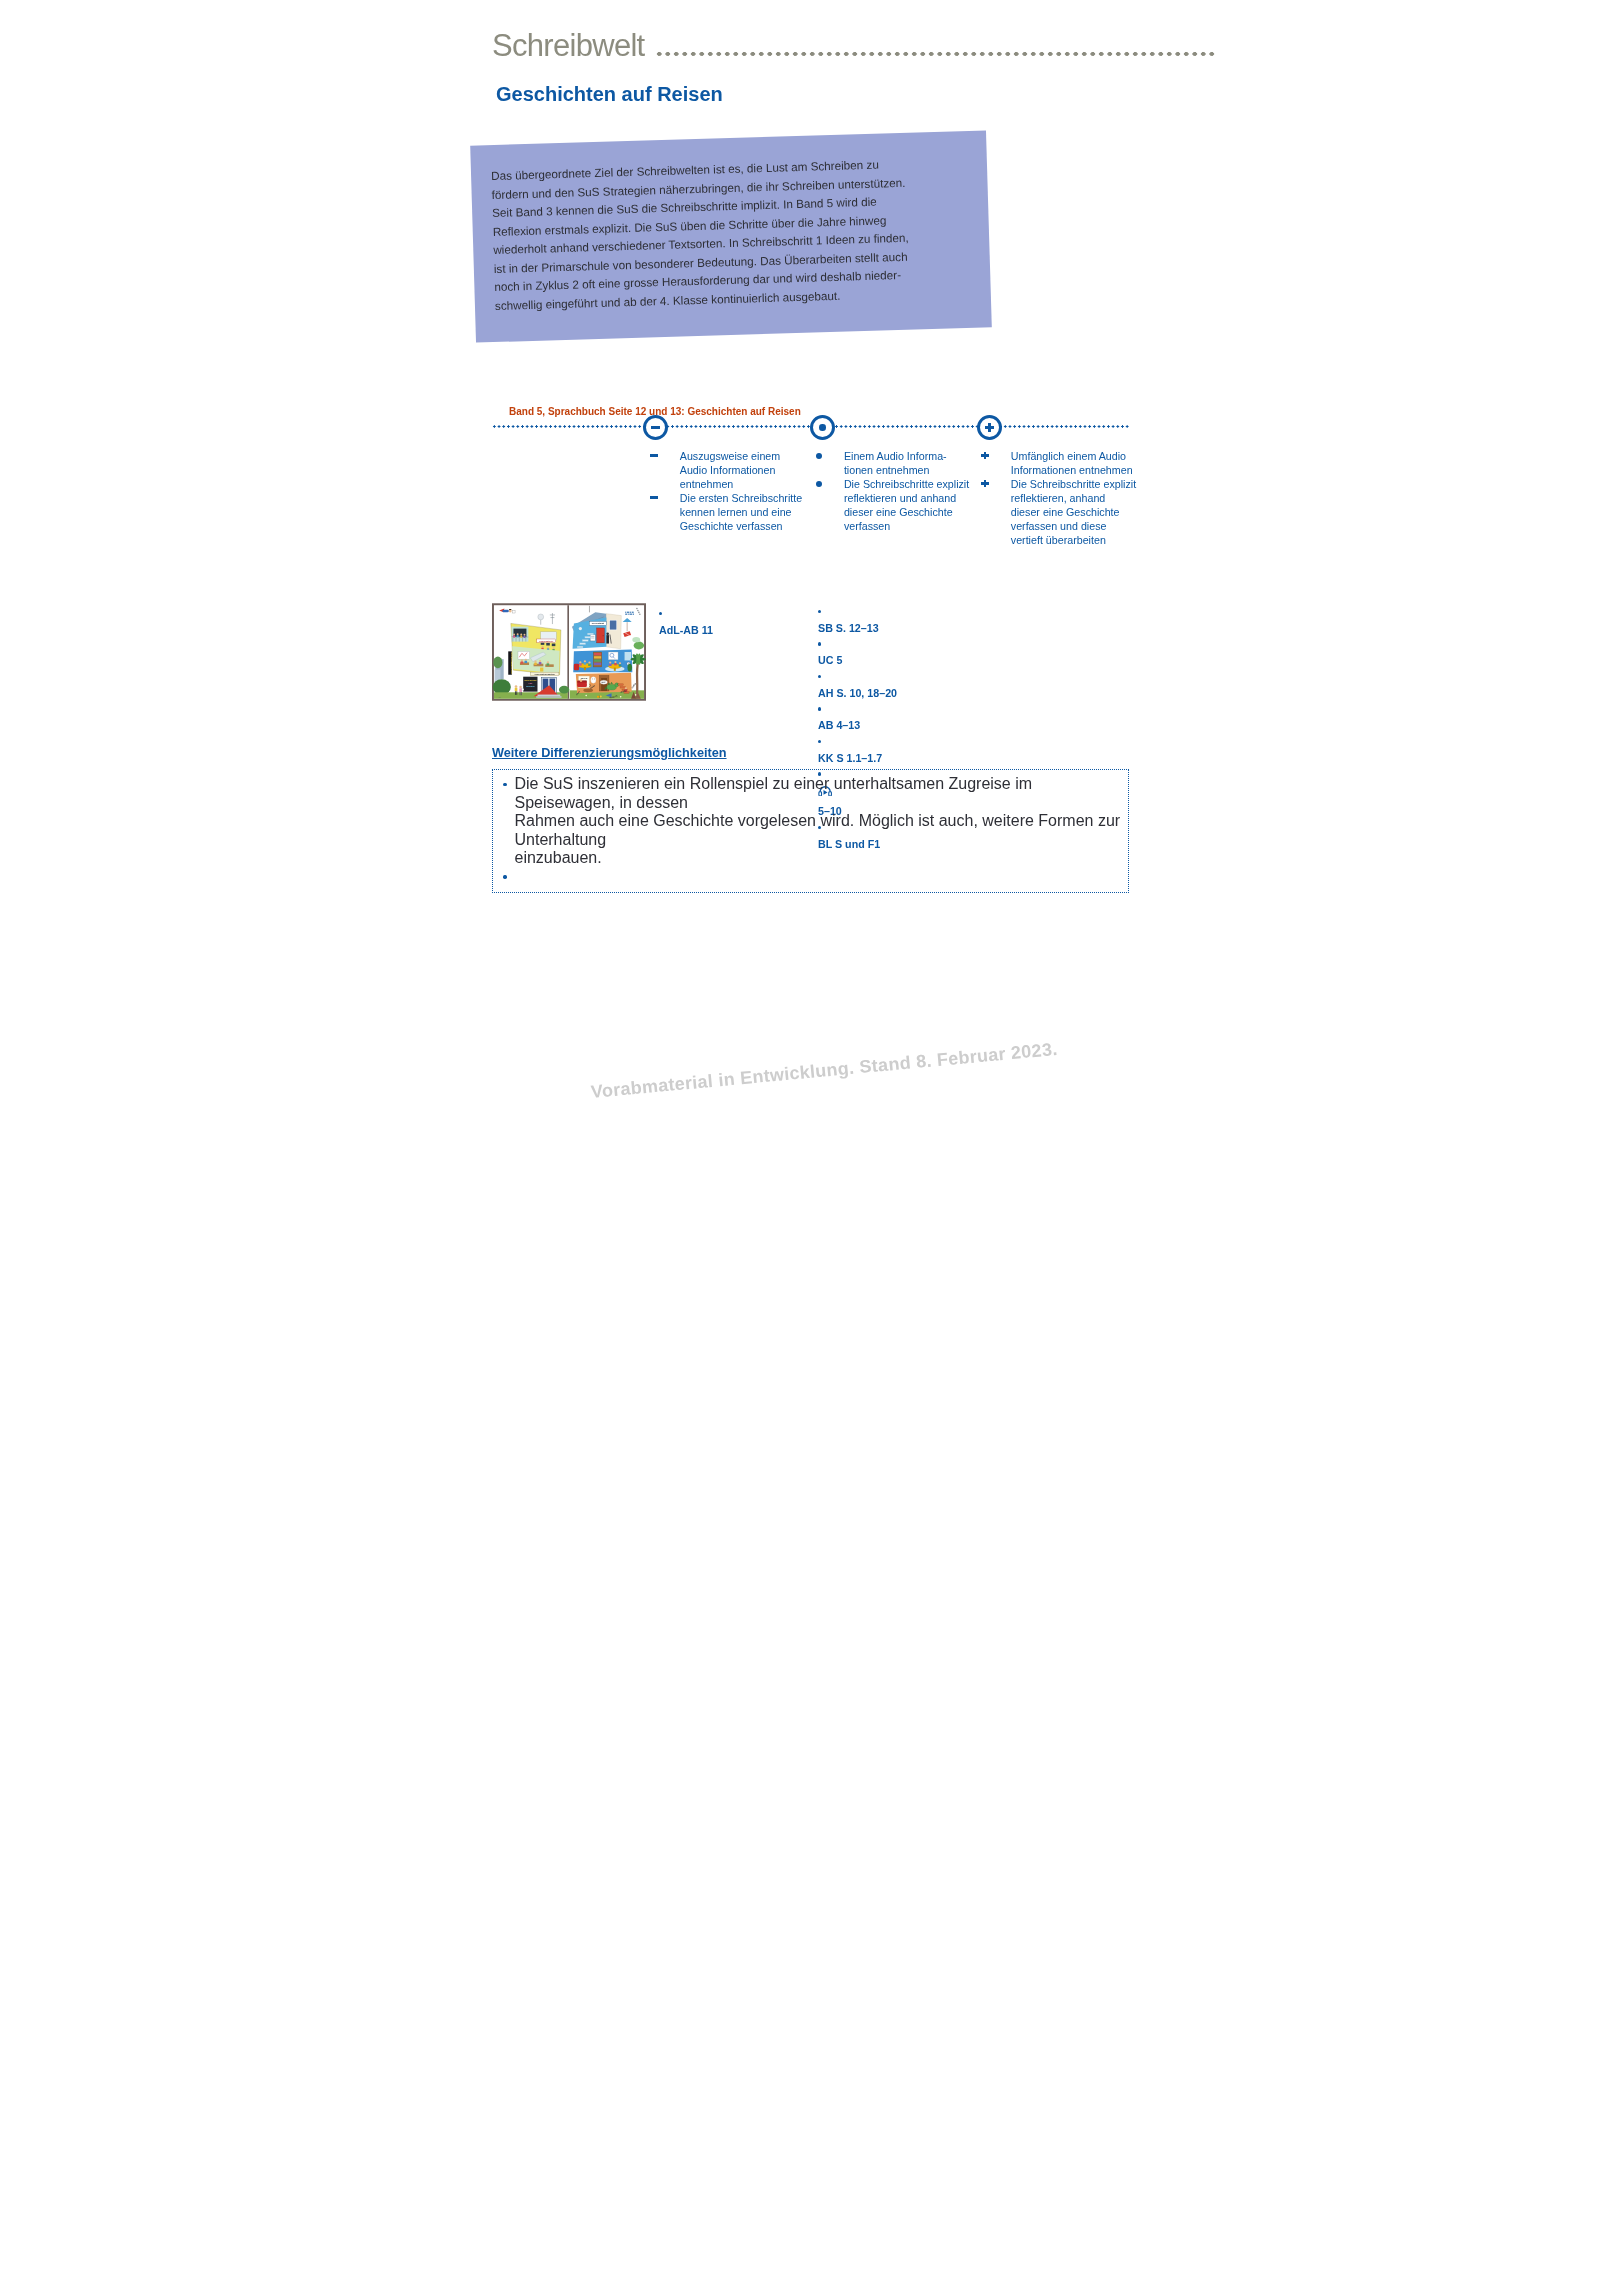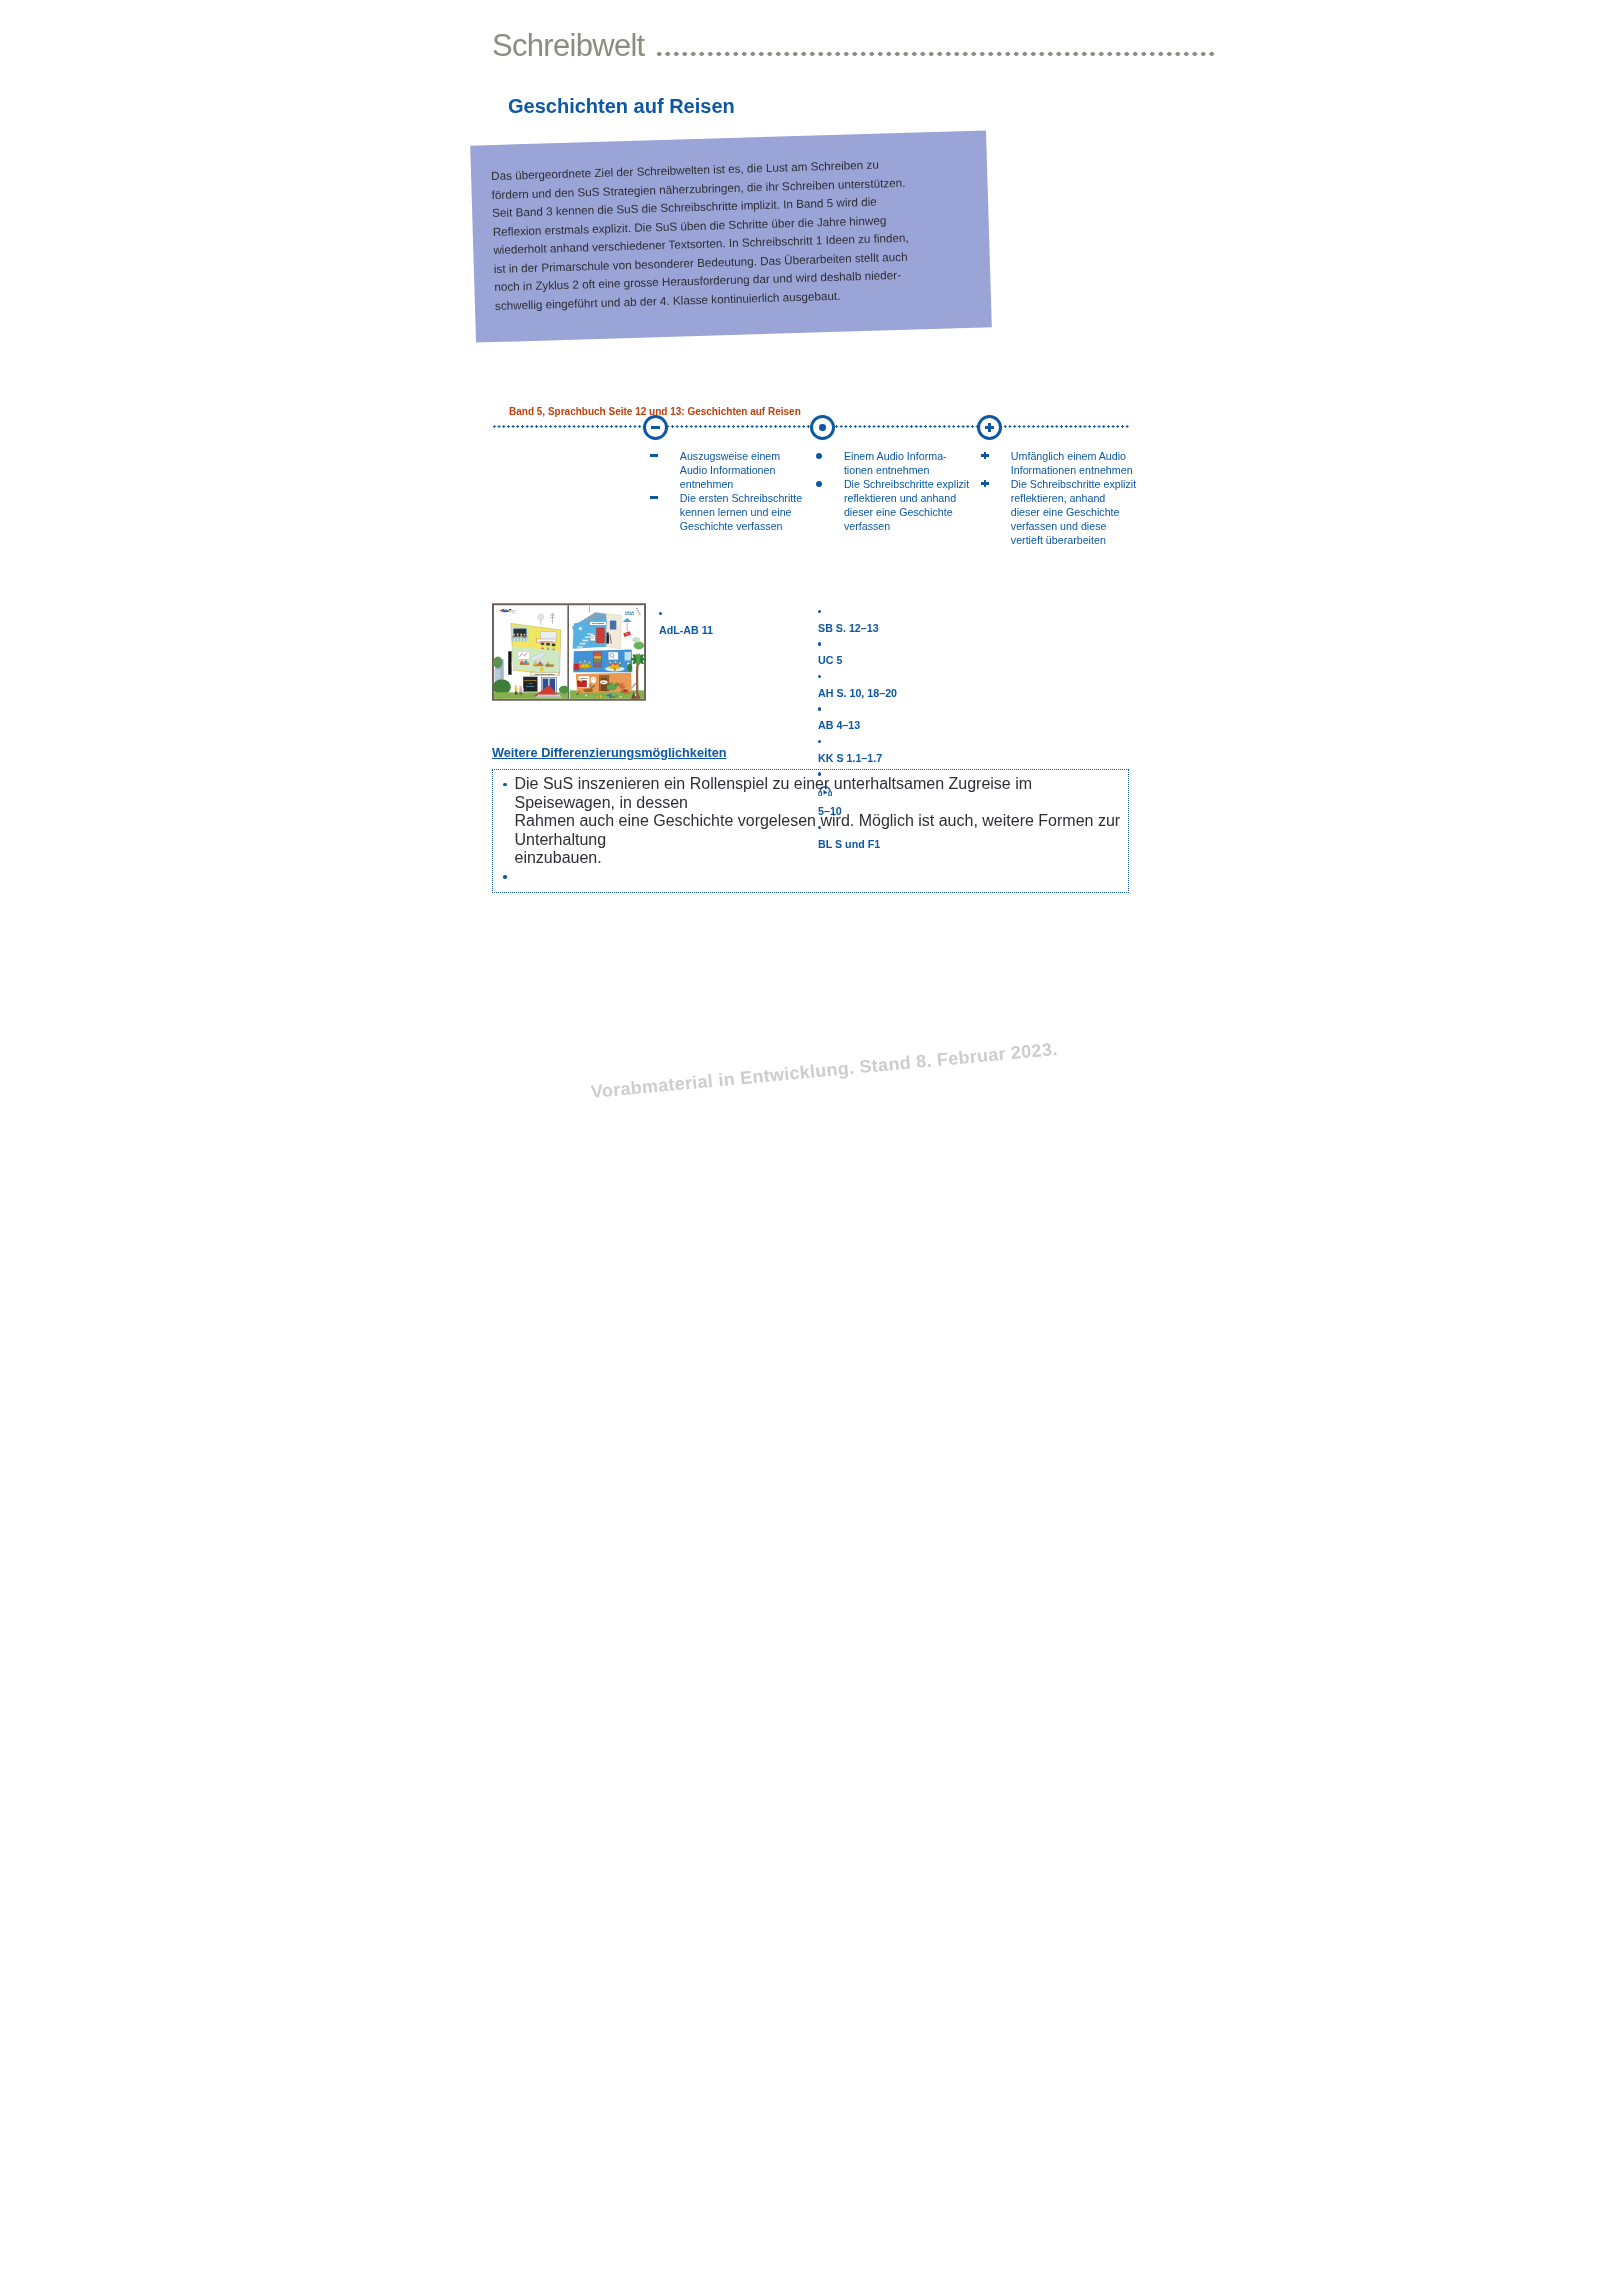--- a/index.html
+++ b/index.html
@@ -10,21 +10,21 @@
   }
   .pre{white-space:pre-line;}
 
   
   .brand-row{position:absolute;left:87px;right:0;top:30px;display:flex;align-items:flex-end;gap:10.4px;}
   .brand-title{font-size:31px;font-weight:normal;color:#8c8c7f;margin:0;line-height:1;letter-spacing:-0.7px;}
   .brand-dots{flex:1;height:5.9px;margin-bottom:4.6px;
     background-image:radial-gradient(circle,#8c8c7f 2px,transparent 2.3px);
     background-size:8.5px 5.9px;background-repeat:repeat-x;background-position:0 50%;}
 
-  .page-title{position:absolute;left:87px;top:79px;margin:16px;font-size:20px;font-weight:bold;color:#0d58a3;}
+  .page-title{position:absolute;left:87px;top:79px;margin:4px;font-size:20px;font-weight:bold;color:#0d58a3;}
 
   
   .intro-box{position:absolute;left:68px;top:138px;width:516px;height:197px;background:#9aa4d6;transform:rotate(-1.7deg);}
   .intro-text{margin:0;padding:22px 27px 0 20px;font-size:11.7px;line-height:18.5px;color:#2e2f36;}
 
   .section-heading{position:absolute;left:87px;top:389px;margin:17px;font-size:10px;font-weight:bold;color:#c2410c;}
 
   
   .sep-line{position:absolute;left:87px;top:425px;width:637px;height:3.3px;
     background-image:radial-gradient(circle,#0d58a3 1.1px,transparent 1.3px);

